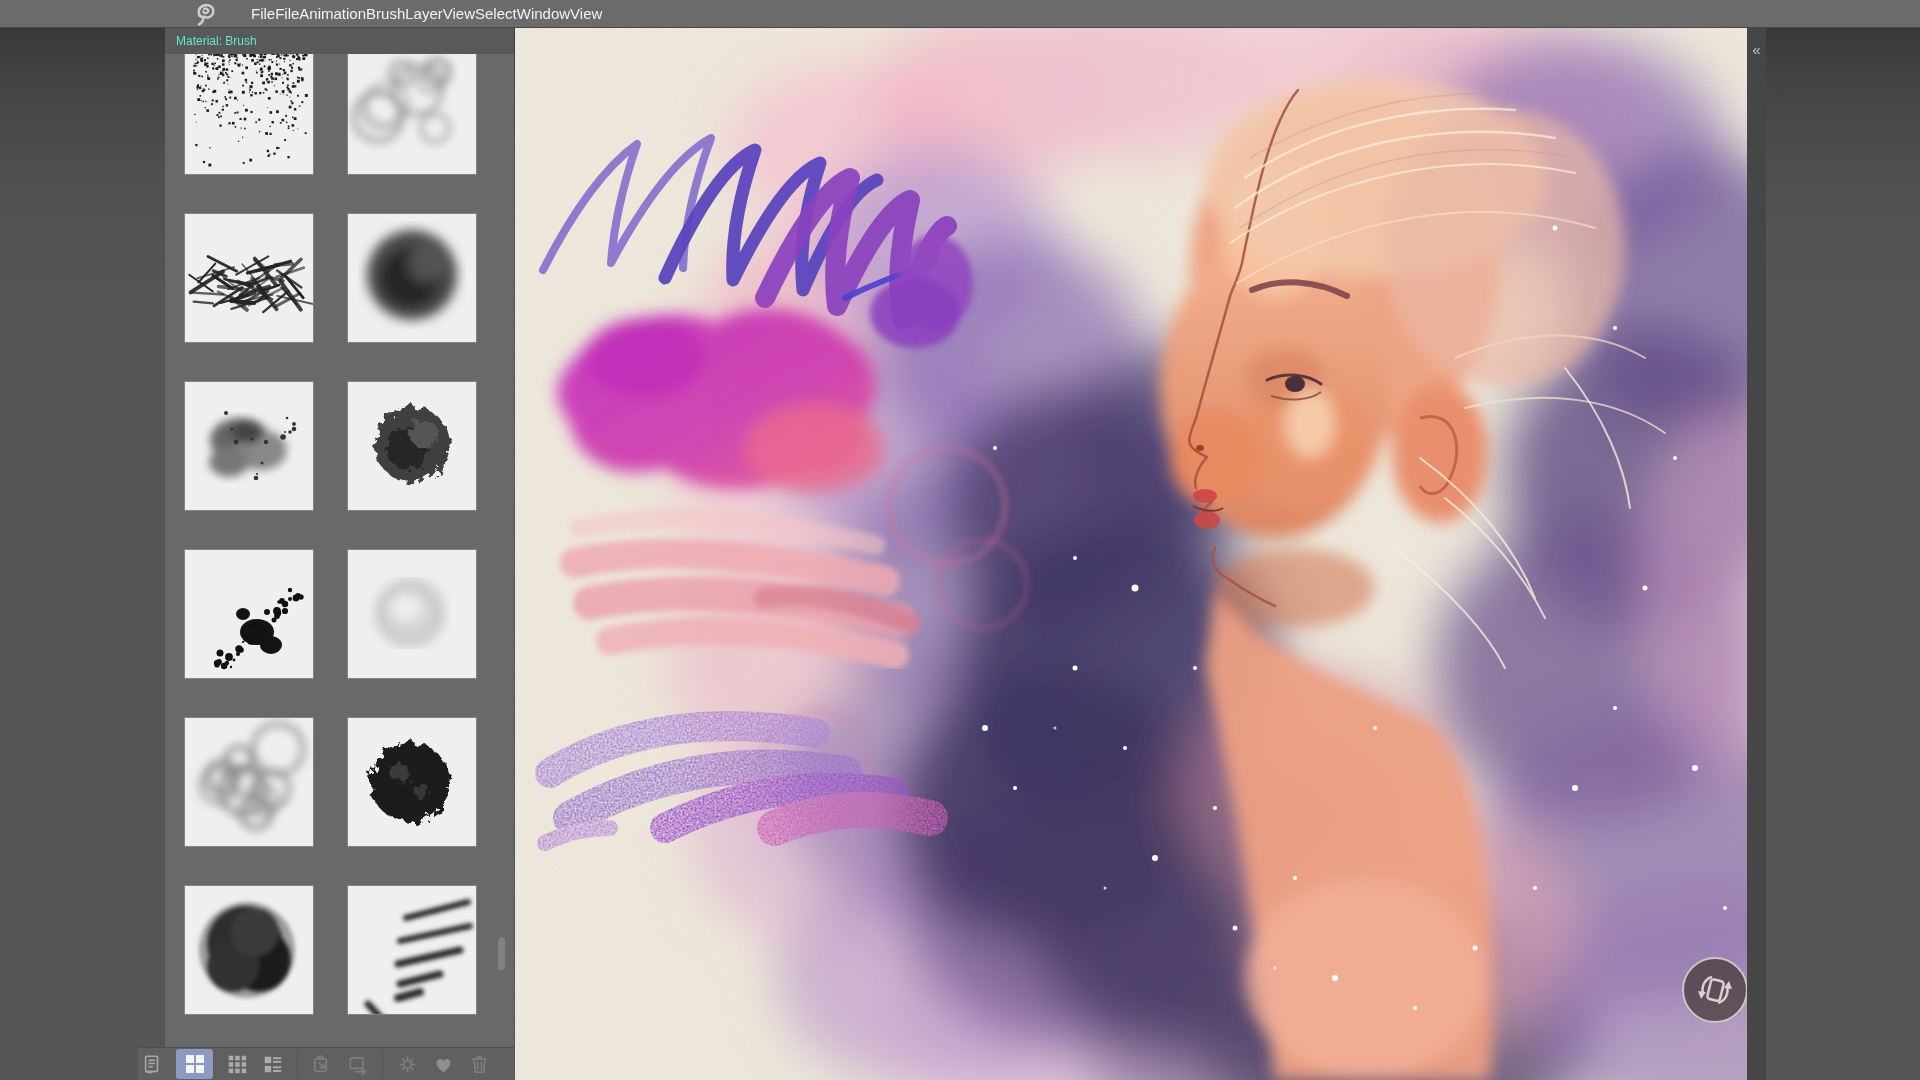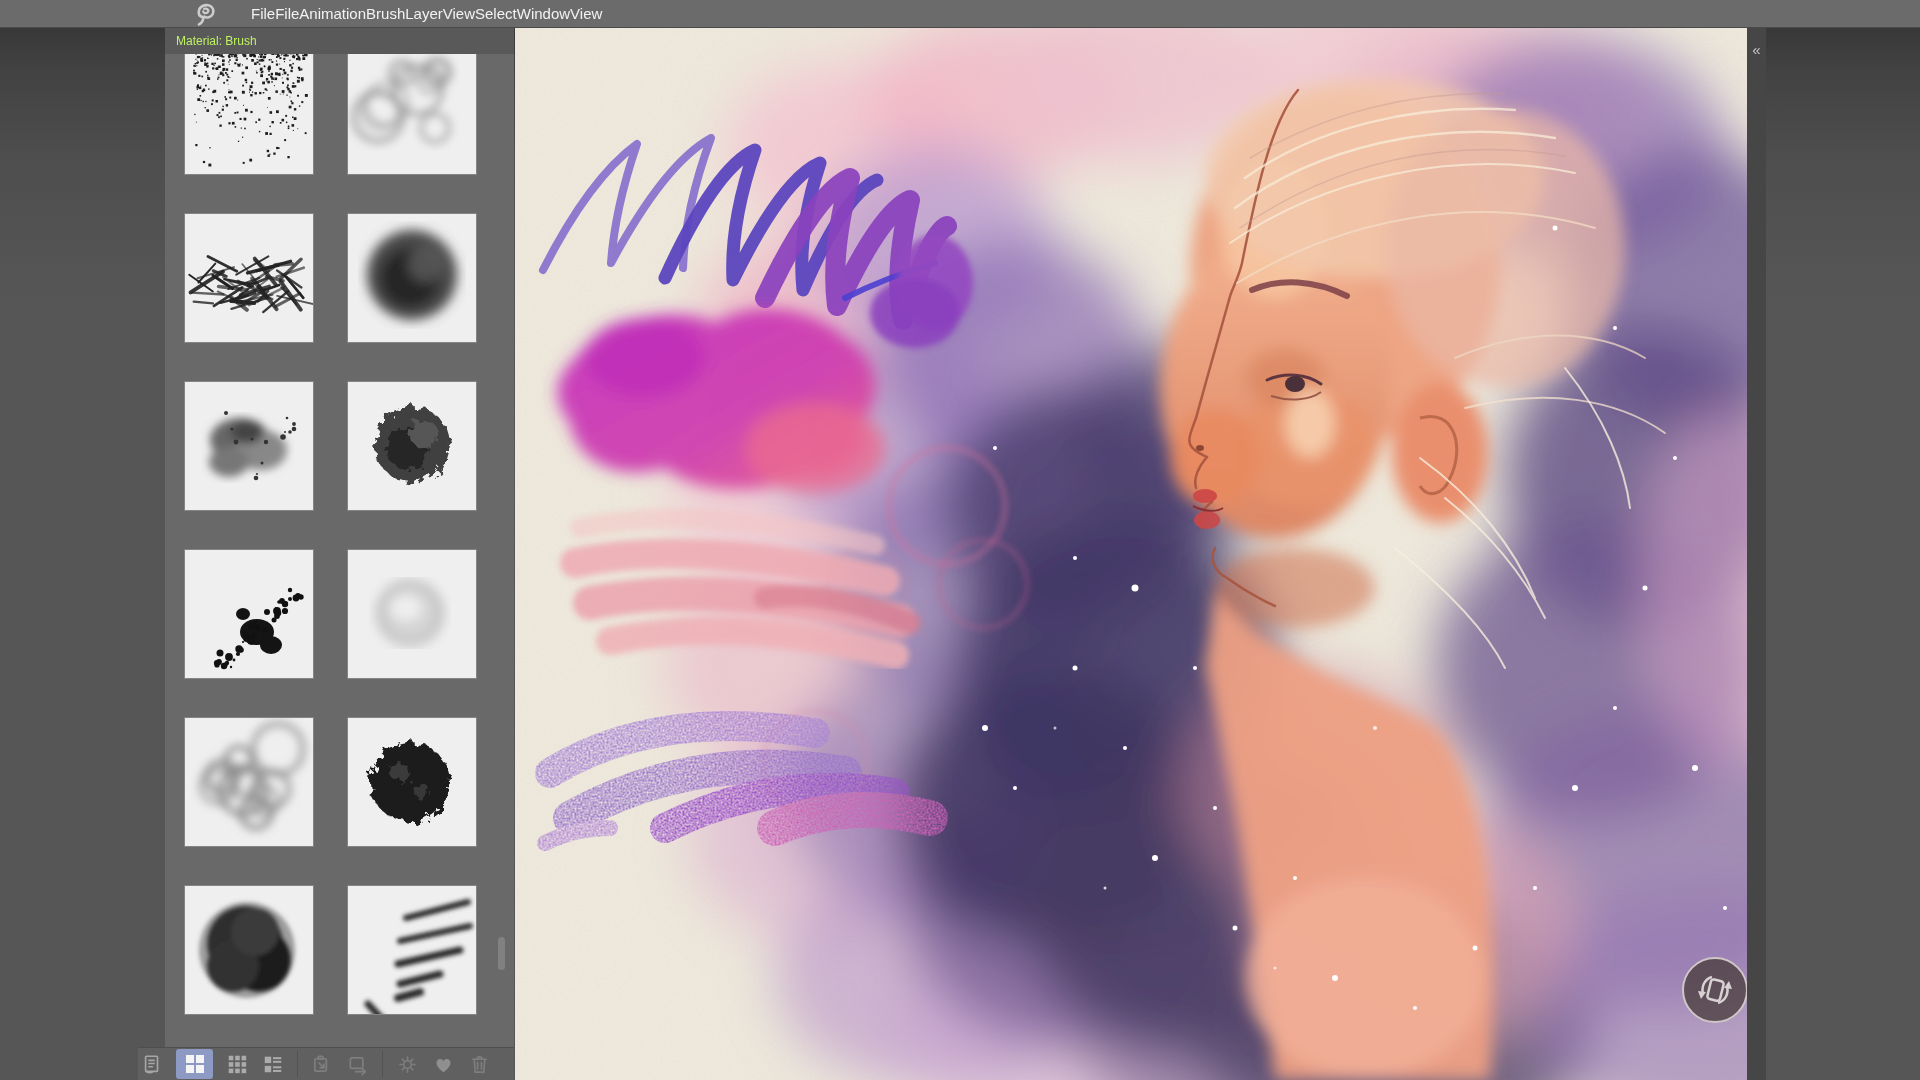--- a/index.html
+++ b/index.html
@@ -17,21 +17,21 @@
   .menubar .logo{width:30px;height:26px;margin-right:16px;flex:0 0 auto;}
   .menubar ul{list-style:none;margin:15px;padding:0;display:flex;align-items:center;}
   .menubar li{color:#f2f2f2;font-size:15px;line-height:28px;cursor:default;white-space:nowrap;}
   
   .panel{
     position:absolute;left:165px;top:28px;width:349px;height:1052px;
     background:#696969;overflow:hidden;
   }
   .panel-header{
     position:absolute;left:0;top:0;width:100%;height:26px;background:#595959;
-    color:#bef264;font-size:12px;line-height:26px;padding-left:11px;box-sizing:border-box;
+    color:#5eead4;font-size:12px;line-height:26px;padding-left:11px;box-sizing:border-box;
   }
   .thumb-area{
     position:absolute;left:0;top:26px;right:0;bottom:33px;overflow:hidden;
   }
   .thumb-grid{
     display:grid;grid-template-columns:128px 128px;grid-auto-rows:128px;
     column-gap:35px;row-gap:40px;padding-left:20px;margin-top:-8px;
   }
   .thumb{
     width:128px;height:128px;background:#efefef;box-shadow:0 0 0 1px rgba(255,255,255,.18);

